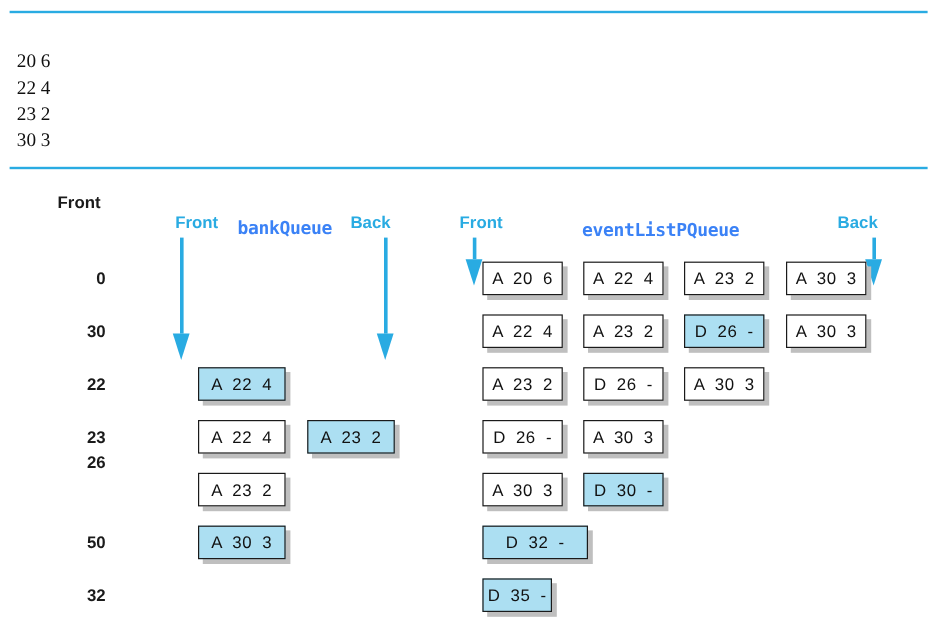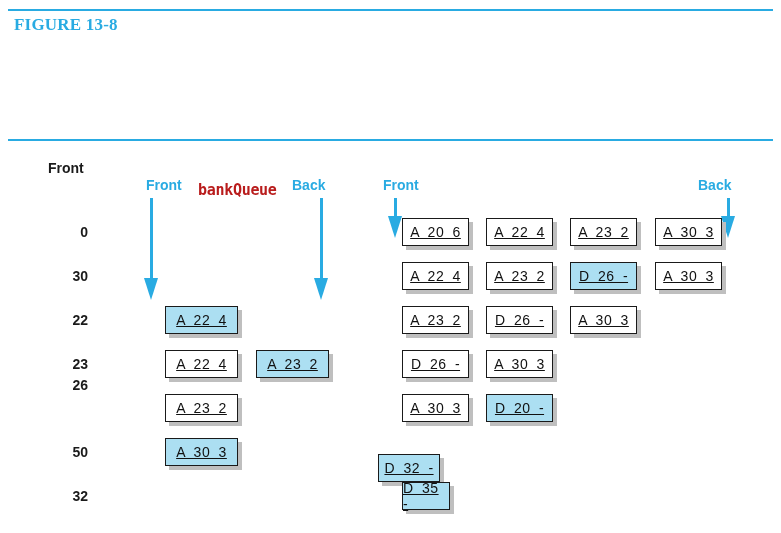--- a/index.html
+++ b/index.html
@@ -16,55 +16,61 @@
   #rule-mid{top:139px;}
   .fig-label{position:absolute;left:14px;top:15px;
              font-family:"Liberation Serif",serif;font-weight:bold;font-size:17px;
              color:var(--accent);letter-spacing:.2px;}
   .fig-caption{position:absolute;left:166px;top:17px;
                font-family:"Liberation Serif",serif;font-size:16px;color:#111;}
   .fig-data{position:absolute;left:14px;top:41px;
             font-family:"Liberation Serif",serif;font-size:16px;line-height:22px;color:#111;}
   .time-header{position:absolute;left:48px;top:160px;font-size:14px;font-weight:600;}
   .qlabel{position:absolute;font-size:14px;font-weight:bold;color:var(--accent);}
-  .qtitle{position:absolute;font-size:15px;font-weight:600;color:#b91c1c;
+  .qtitle{position:absolute;font-size:15px;font-weight:600;color:#3b82f6;
           font-family:"DejaVu Sans Mono","Liberation Mono",monospace;letter-spacing:-0.3px;}
   .arrow{position:absolute;width:14px;display:flex;flex-direction:column;align-items:center;}
   .arrow .shaft{width:3px;background:var(--accent);}
   .arrow .head{width:0;height:0;border-left:7px solid transparent;
                border-right:7px solid transparent;border-top:22px solid var(--accent);}
   .arrow.long .shaft{height:80px;}
   .arrow.short .shaft{height:18px;}
   .time-val{position:absolute;left:58px;width:30px;text-align:right;
             font-size:14px;font-weight:600;line-height:18px;}
   .qbox{position:absolute;height:28px;box-sizing:border-box;background:#fff;
         border:1.5px solid var(--ink);box-shadow:4px 4px 0 var(--shadow);
         display:flex;align-items:center;justify-content:center;
-        font-size:14px;font-weight:500;letter-spacing:.5px;word-spacing:4px;color:#111;text-decoration:underline;}
+        font-size:14px;font-weight:500;letter-spacing:.5px;word-spacing:4px;color:#111;}
   .qbox.hl{background:var(--hl);}
 </style>
 </head>
 <body>
 
 <div class="page">
 
   <div id="rule-top" class="rule"></div>
 
-  <div class="fig-label">FIGURE 13-8</div>
 
+  <div class="fig-data">
+    <div>20 6</div>
+    <div>22 4</div>
+    <div>23 2</div>
+    <div>30 3</div>
+  </div>
 
   <div id="rule-mid" class="rule"></div>
 
   <div class="time-header">Front</div>
 
   <div class="qlabel" style="left:146px;top:177px;">Front</div>
   <div class="qtitle" style="left:198px;top:181px;">bankQueue</div>
   <div class="qlabel" style="left:292px;top:177px;">Back</div>
 
   <div class="qlabel" style="left:383px;top:177px;">Front</div>
+  <div class="qtitle" style="left:485px;top:183px;">eventListPQueue</div>
   <div class="qlabel" style="left:698px;top:177px;">Back</div>
 
   <div class="arrow long" style="left:144px;top:198px;">
     <div class="shaft"></div>
     <div class="head"></div>
   </div>
   <div class="arrow long" style="left:314px;top:198px;">
     <div class="shaft"></div>
     <div class="head"></div>
   </div>
@@ -94,21 +100,21 @@
       <div class="qbox" style="left: 486px; top: 306px; width: 67px;">D 26 -</div>
       <div class="qbox" style="left: 570px; top: 306px; width: 67px;">A 30 3</div>
       <div class="time-val" style="top: 355px;">23</div>
       <div class="qbox" style="left: 165px; top: 350px; width: 73px;">A 22 4</div>
       <div class="qbox hl" style="left: 256px; top: 350px; width: 73px;">A 23 2</div>
       <div class="qbox" style="left: 402px; top: 350px; width: 67px;">D 26 -</div>
       <div class="qbox" style="left: 486px; top: 350px; width: 67px;">A 30 3</div>
       <div class="time-val" style="top: 376px;">26</div>
       <div class="qbox" style="left: 165px; top: 394px; width: 73px;">A 23 2</div>
       <div class="qbox" style="left: 402px; top: 394px; width: 67px;">A 30 3</div>
-      <div class="qbox hl" style="left: 486px; top: 394px; width: 67px;">D 20 -</div>
+      <div class="qbox hl" style="left: 486px; top: 394px; width: 67px;">D 30 -</div>
       <div class="time-val" style="top: 443px;">50</div>
       <div class="qbox hl" style="left: 165px; top: 438px; width: 73px;">A 30 3</div>
-      <div class="qbox hl" style="left: 378px; top: 438px; width: 62px; margin-top: 16px;">D 32 -</div>
+      <div class="qbox hl" style="left: 402px; top: 438px; width: 88px;">D 32 -</div>
       <div class="time-val" style="top: 487px;">32</div>
-      <div class="qbox hl" style="left: 402px; top: 482px; width: 48px;">D 35 -</div>
+      <div class="qbox hl" style="left: 402px; top: 482px; width: 58px;">D 35 -</div>
     </div>
 
 </div>
 
 </body></html>

